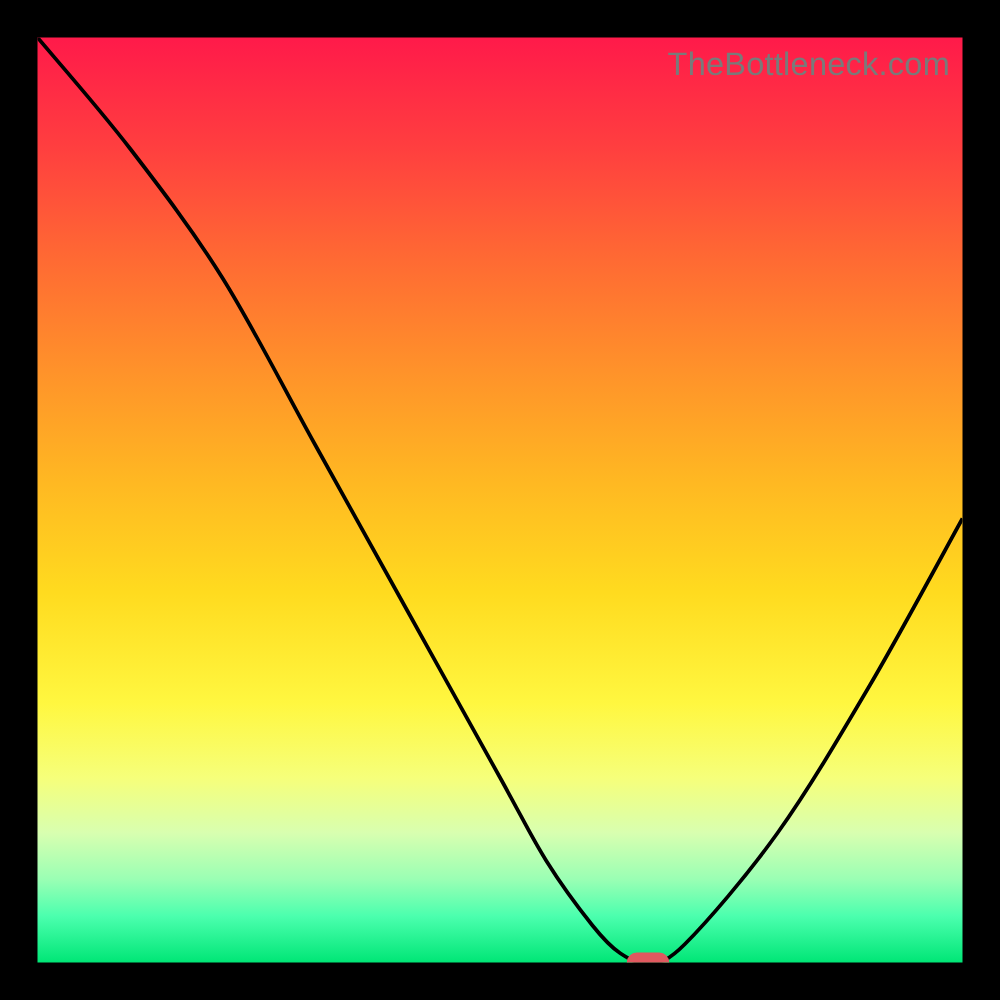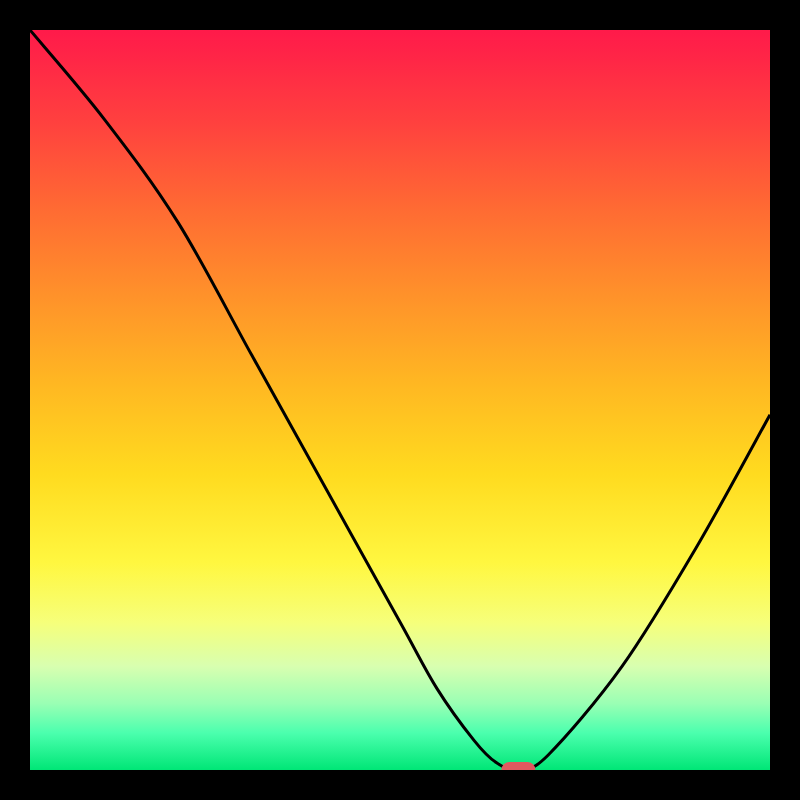--- a/index.html
+++ b/index.html
@@ -21,18 +21,19 @@
   .watermark{position:absolute;top:6px;right:10px;color:#7a7a7a;font-size:26px;font-weight:400;letter-spacing:.2px}
   svg{position:absolute;left:0;top:0}
   .curve{fill:none;stroke:#000;stroke-width:3}
   .marker{fill:#e0595f}
 </style>
 </head>
 <body>
 
 <div class="stage">
   <div class="plot">
+    <div class="watermark">TheBottleneck.com</div>
     <svg id="svg" width="740" height="740">
       <path id="curvePath" class="curve" d="M 0 0 C 12.333333333333334 14.799999999999992, 49.33333333333333 56.73333333333329, 74 88.79999999999995 C 98.66666666666667 120.86666666666662, 123.33333333333333 152.9333333333333, 148 192.39999999999998 C 172.66666666666666 231.86666666666665, 197.33333333333334 281.19999999999993, 222 325.59999999999997 C 246.66666666666666 370, 271.3333333333333 414.4, 296 458.8 C 320.6666666666667 503.20000000000005, 351.5 558.7, 370 592 C 388.5 625.3, 394.66666666666674 638.8666666666667, 407.00000000000006 658.6 C 419.33333333333337 678.3333333333334, 434.1333333333333 698.0666666666666, 444 710.4 C 453.8666666666667 722.7333333333333, 458.79999999999995 727.6666666666667, 466.2 732.6 C 473.6 737.5333333333333, 479.7666666666667 741.2333333333333, 488.40000000000003 740 C 497.03333333333336 738.7666666666667, 500.73333333333335 742.4666666666667, 518 725.2 C 535.2666666666667 707.9333333333334, 567.3333333333334 670.9333333333333, 592 636.4 C 616.6666666666666 601.8666666666667, 641.3333333333334 559.9333333333333, 666 518 C 690.6666666666666 476.06666666666666, 727.6666666666666 407, 740 384.8"></path>
       <rect id="markerRect" class="marker" rx="8" ry="8" height="16" x="471.40000000000003" y="732" width="34"></rect>
     </svg>
   </div>
 </div>
 
 </body></html>

